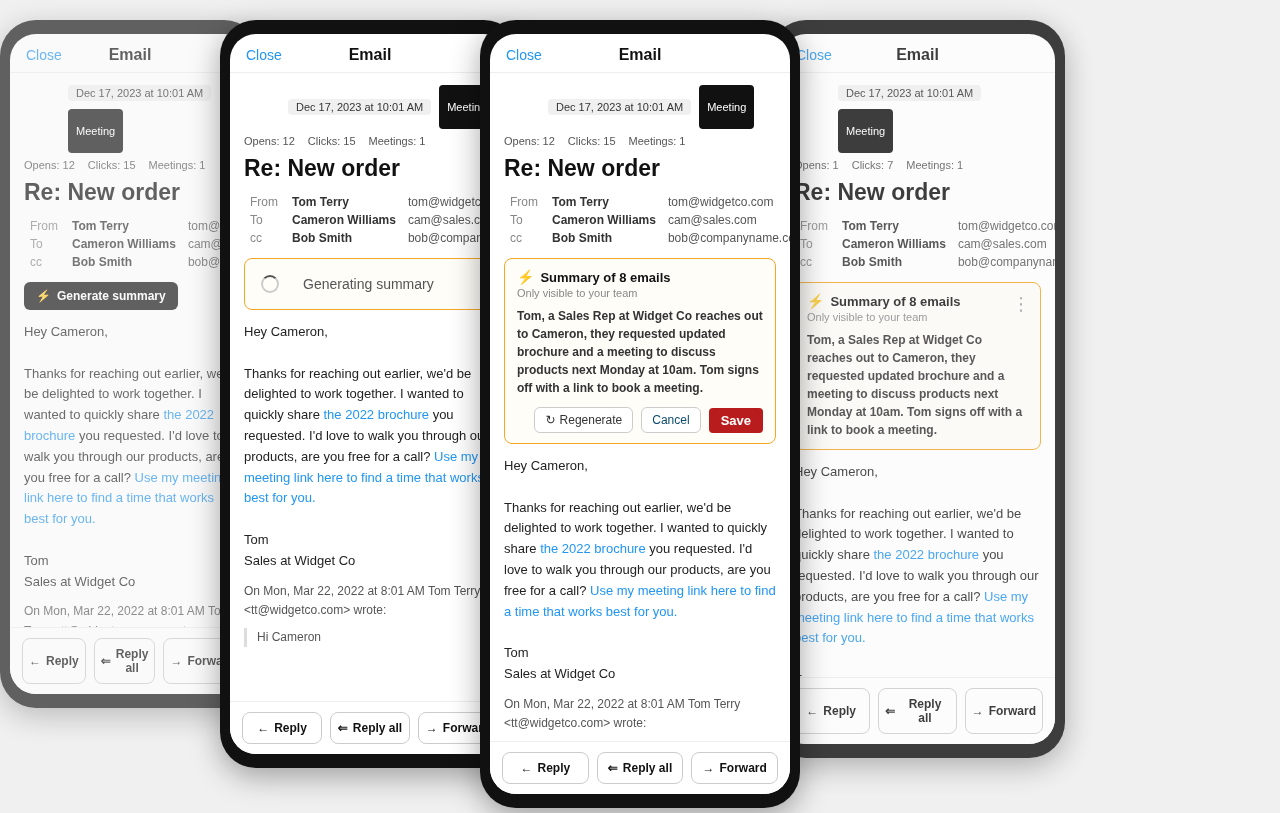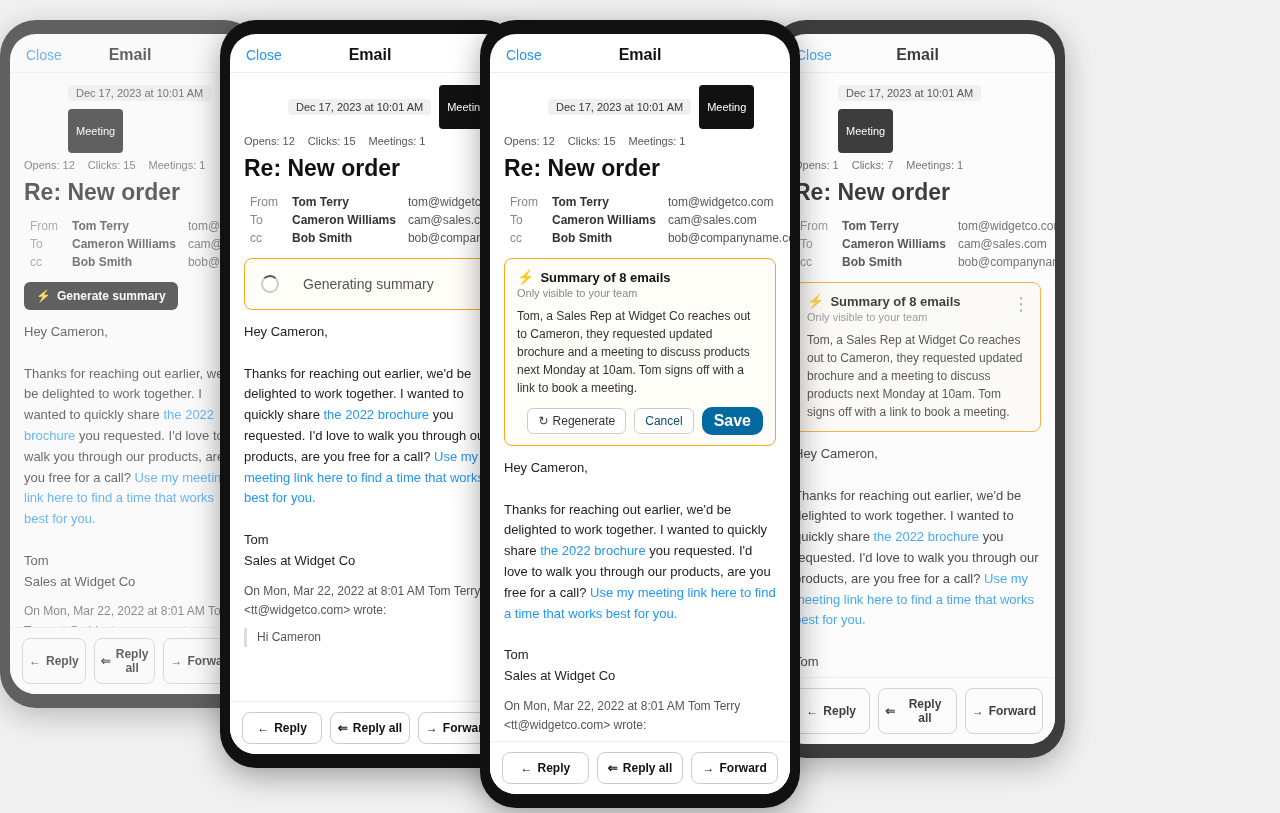--- a/index.html
+++ b/index.html
@@ -184,20 +184,21 @@
     .summary-subtitle {
       font-size: 11px;
       color: #888;
       margin-bottom: 8px;
     }
 
     .summary-text {
       font-size: 12px;
       color: #333;
       line-height: 1.5;
+      font-weight: bold;
     }
 
     .summary-actions {
       display: flex;
       gap: 8px;
       margin-top: 10px;
       justify-content: flex-end;
       align-items: center;
     }
 
@@ -218,26 +219,26 @@
       background: #fff;
       border: 1px solid #ccc;
       border-radius: 6px;
       padding: 5px 10px;
       font-size: 12px;
       color: #0c4a6e;
       cursor: pointer;
     }
 
     .btn-save {
-      background: #0369a1;
+      background: #b91c1c;
       color: #fff;
       border: none;
-      border-radius: 10px;
+      border-radius: 4px;
       padding: 5px 12px;
-      font-size: 16px;
+      font-size: 13px;
       font-weight: 600;
       cursor: pointer;
     }
 
     
     .generating-box {
       border: 1.5px solid #f5a623;
       border-radius: 8px;
       padding: 16px;
       margin-bottom: 12px;

